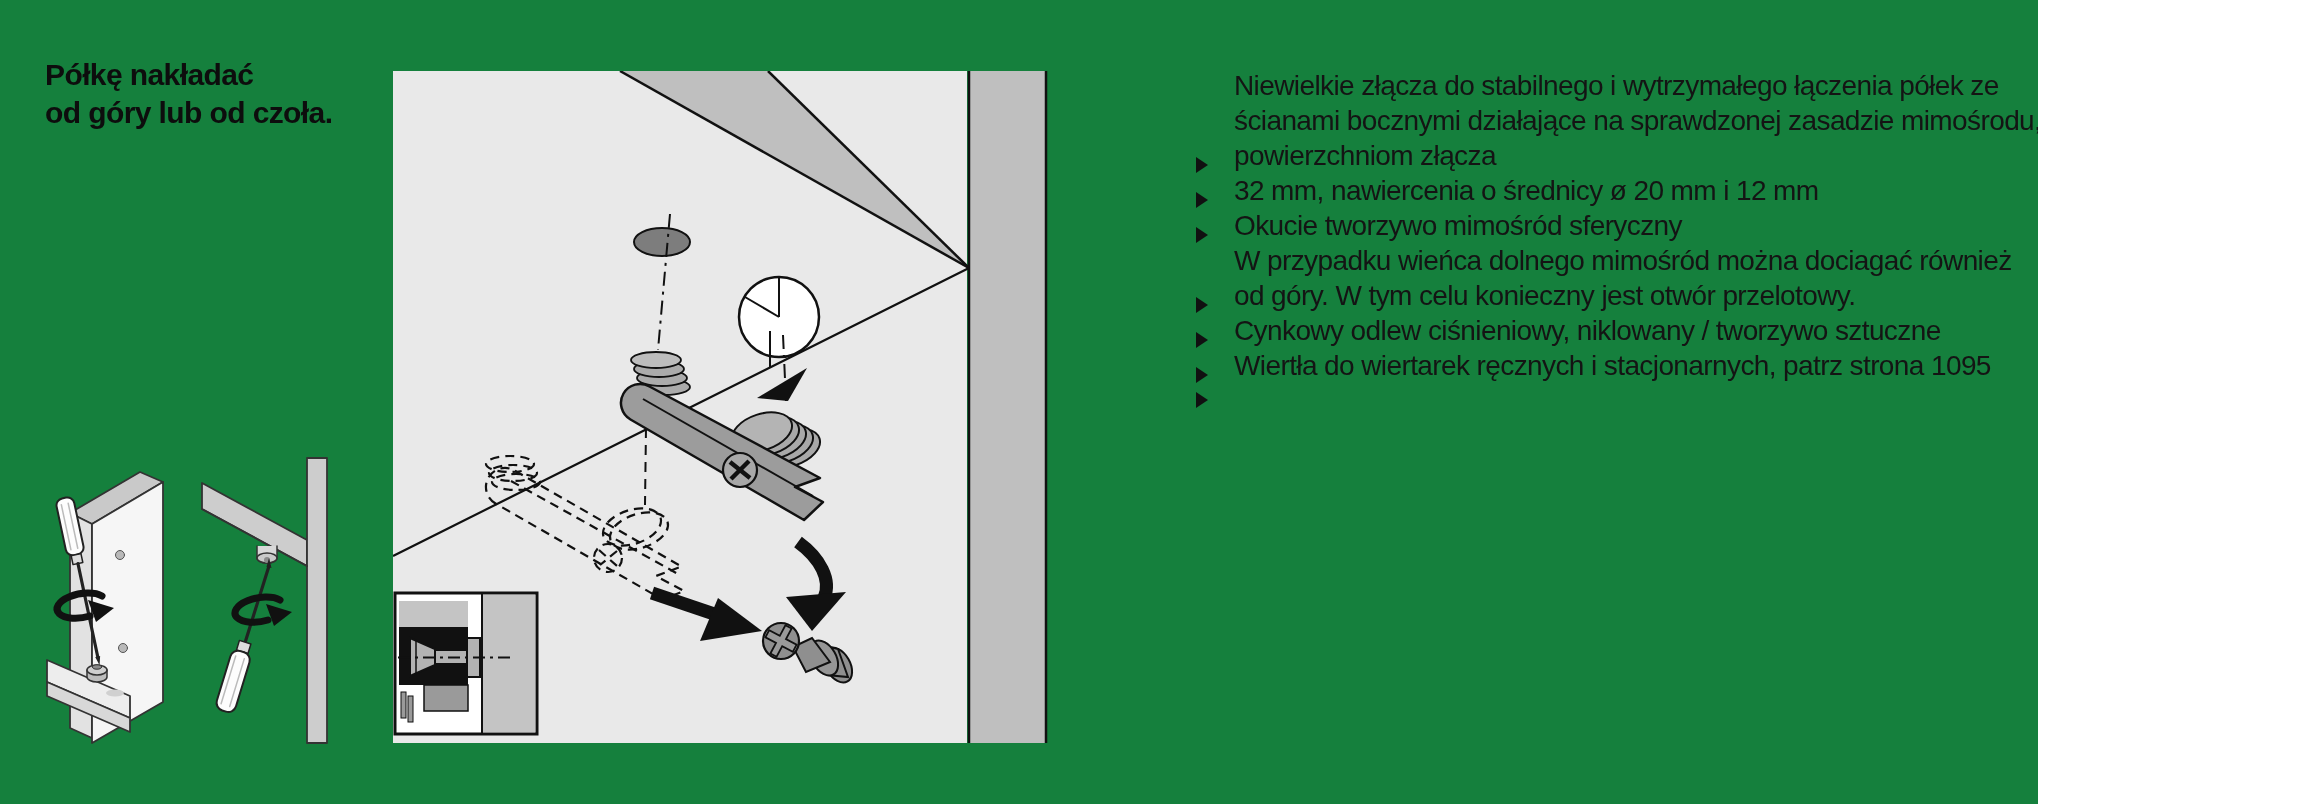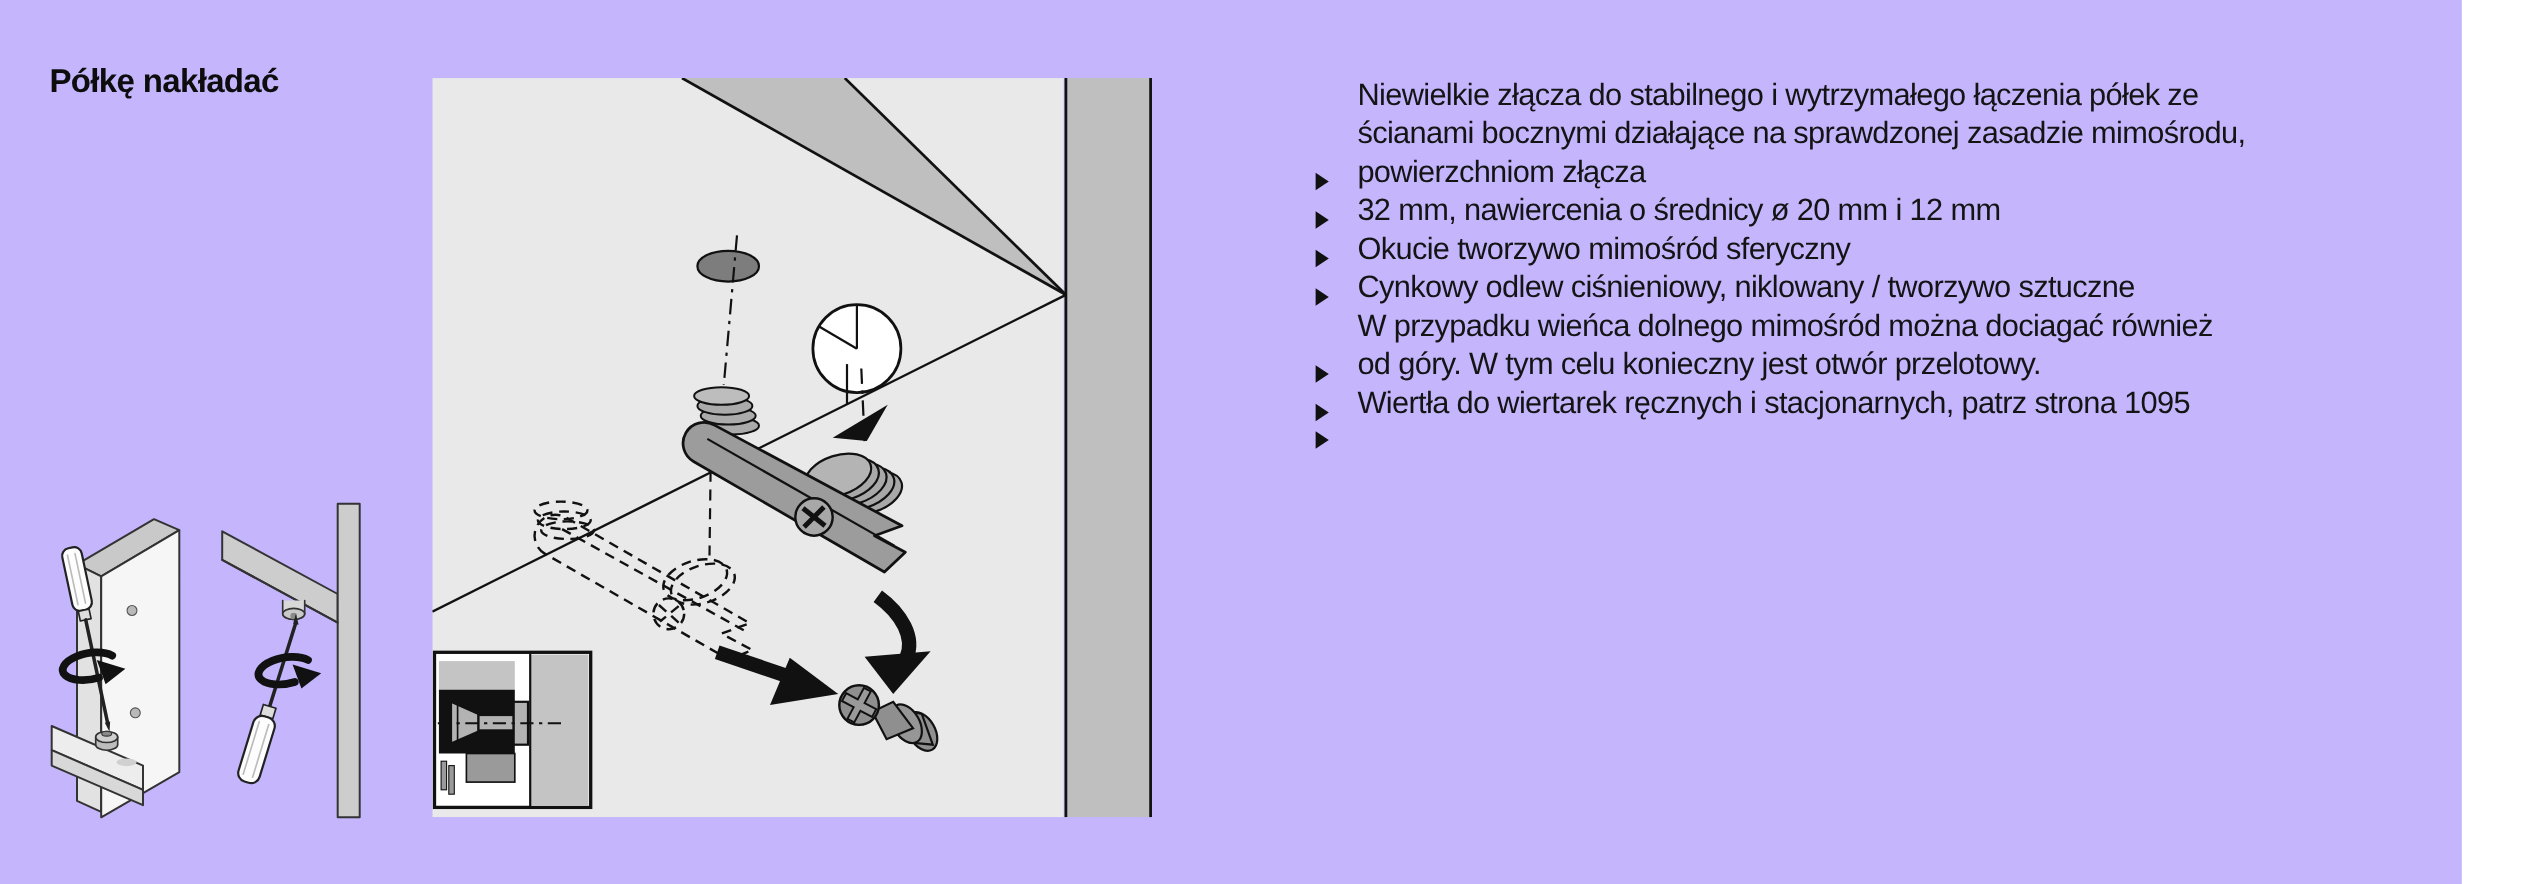--- a/index.html
+++ b/index.html
@@ -1,33 +1,34 @@
 <!DOCTYPE html>
 <html><head>
 <meta charset="utf-8">
 <style>
   html,body{margin:0;padding:0;background:#fff;}
-  #page{position:relative;width:2238px;height:804px;background:#c4b5fd;overflow:hidden;
+  #page{position:relative;width:2038px;height:804px;background:#15803d;overflow:hidden;
         font-family:"Liberation Sans",sans-serif;color:#141414;}
   #heading{position:absolute;left:45px;top:56px;font-size:30px;font-weight:bold;
            line-height:38px;letter-spacing:-0.6px;color:#0d0d0d;}
   #bullets{position:absolute;left:1196px;top:68px;width:1000px;list-style:none;margin:0;padding:0;}
   #bullets li{display:flex;align-items:flex-end;}
   .marker{flex:none;width:0;height:0;margin:9px 26px 0 0;
           border-left:12px solid #111;border-top:8px solid transparent;border-bottom:8px solid transparent;}
   .btext{font-size:28px;line-height:35px;letter-spacing:-0.6px;white-space:nowrap;}
   .illus{position:absolute;}
 </style>
 </head>
 <body>
 
 <div id="page">
 
   <div id="heading">
     <div>Półkę nakładać</div>
+    <div>od góry lub od czoła.</div>
   </div>
 
   <svg class="illus" style="left:40px;top:450px" width="300" height="300" viewBox="0 0 300 300">
 
     <g stroke-linejoin="round" stroke-linecap="round">
       <polygon points="30,63 100,22 123,32 52,74" fill="#c9c9c9" stroke="#333" stroke-width="1.8"></polygon>
       <polygon points="30,63 52,74 52,288 30,278" fill="#e2e2e2" stroke="#333" stroke-width="1.8"></polygon>
       <polygon points="52,74 123,32 123,252 52,293" fill="#f6f6f6" stroke="#333" stroke-width="1.8"></polygon>
       <circle cx="80" cy="105" r="4.5" fill="#b9b9b9" stroke="#555" stroke-width="1"></circle>
       <circle cx="83" cy="198" r="4.5" fill="#b9b9b9" stroke="#555" stroke-width="1"></circle>
@@ -193,33 +194,33 @@
     </li>
     <li>
       <span class="marker"></span>
       <div class="btext">
         <div>Okucie tworzywo mimośród sferyczny</div>
       </div>
     </li>
     <li>
       <span class="marker"></span>
       <div class="btext">
-        <div>Cynkowy odlew ciśnieniowy, niklowany / tworzywo sztuczne</div>
-      </div>
-    </li>
-    <li>
-      <span class="marker"></span>
-      <div class="btext">
         <div>W przypadku wieńca dolnego mimośród można dociagać również</div>
         <div>od góry. W tym celu konieczny jest otwór przelotowy.</div>
       </div>
     </li>
     <li>
       <span class="marker"></span>
       <div class="btext">
+        <div>Cynkowy odlew ciśnieniowy, niklowany / tworzywo sztuczne</div>
+      </div>
+    </li>
+    <li>
+      <span class="marker"></span>
+      <div class="btext">
         <div>Wiertła do wiertarek ręcznych i stacjonarnych, patrz strona 1095</div>
       </div>
     </li>
     <li>
       <span class="marker"></span>
     </li>
   </ul>
 
 </div>
 

